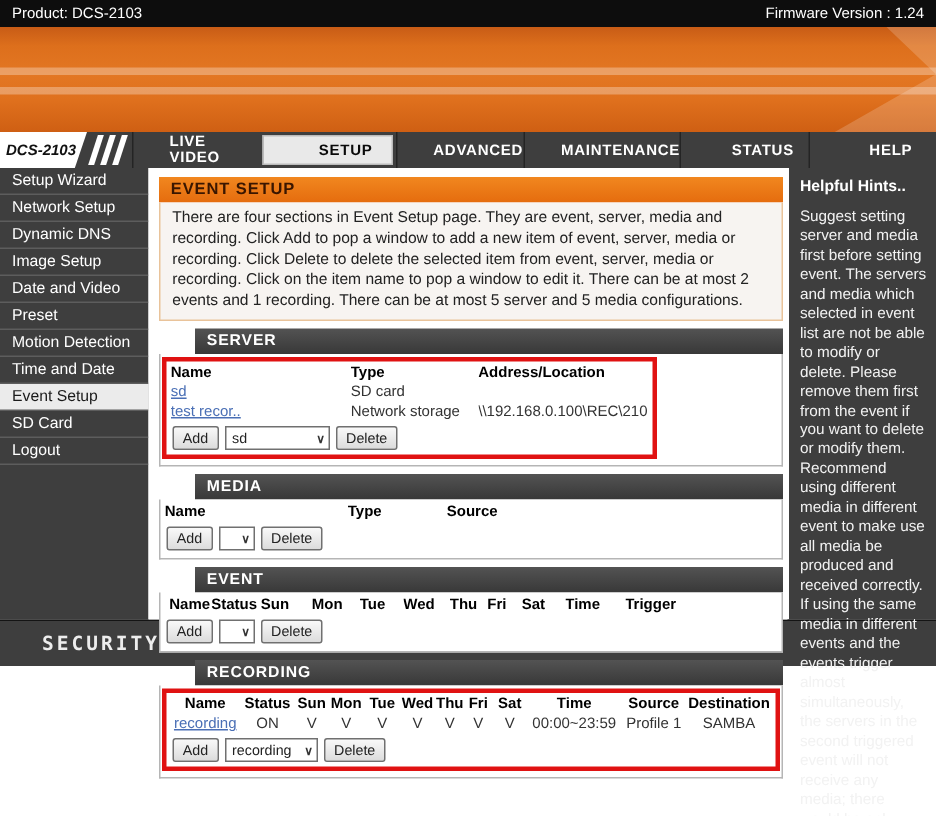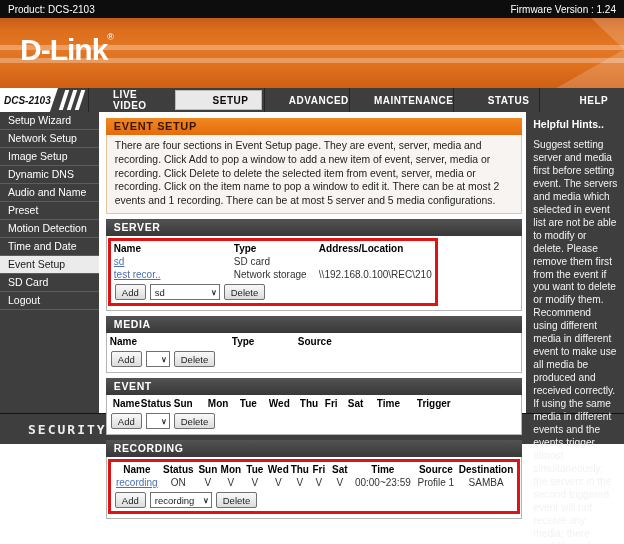--- a/index.html
+++ b/index.html
@@ -42,21 +42,21 @@
   .side-item.active { background:#ebebeb; color:#1a1a1a; }
 
   .center { flex:1; background:#fff; padding:6px 3px 0 7px; }
 
   .orange-head { height:17px; background:linear-gradient(180deg,#f1871f,#e56c0e); color:#3a1600;
                  font-size:11px; font-weight:bold; letter-spacing:.6px; padding-left:8px; line-height:17px; }
   .desc-box { background:#f7f4f1; border:1px solid #e9c39a; border-top:none; padding:4px 8px 5px 8px;
               font-size:10.4px; color:#222; line-height:1.33; margin-bottom:5px; }
 
   .sec-head { height:17px; background:linear-gradient(180deg,#535353,#383838); color:#fff; font-size:10.5px;
-              font-weight:bold; letter-spacing:.6px; padding-left:8px; line-height:17px; }
+              font-weight:bold; letter-spacing:.6px; padding-left:8px; line-height:17px;margin-left:24px; }
   .sec-body { background:#fff; border:1px solid #b5b5b5; border-top:none; padding:2px 3px 4px 3px;
               margin-bottom:5px; position:relative; }
 
   .redbox { border:3px solid #e01212; padding:1px 3px 2px 3px; margin-left:-2px; }
   .redbox.server-red { width:330px; }
   .redbox.recording-red { width:calc(100% + 4px); }
 
   .trow { display:flex; align-items:center; font-size:10px; color:#333; line-height:13px; white-space:nowrap; }
   .trow.thead { font-weight:bold; color:#000; }
   .trow span { display:inline-block; overflow:hidden; }
@@ -121,21 +121,20 @@
 
 <div class="topbar">
   <span>Product: DCS-2103</span>
   <span>Firmware Version : 1.24</span>
 </div>
 
 <div class="banner">
   <div class="streak1"></div>
   <div class="streak2"></div>
   <div class="wedge"></div>
-  <div class="logo"><span>D-Link</span><sup>®</sup></div>
 </div>
 
 <div class="navbar">
   <div class="model-cell">
     <div class="model-badge">
       <span>DCS-2103</span>
     </div>
     <div class="stripe s1"></div>
     <div class="stripe s2"></div>
     <div class="stripe s3"></div>
@@ -148,23 +147,23 @@
       <div class="tab">STATUS</div>
       <div class="tab">HELP</div>
     </div>
 </div>
 
 <div class="layout">
 
   <div class="sidebar" id="sidebar-items">
       <div class="side-item">Setup Wizard</div>
       <div class="side-item">Network Setup</div>
+      <div class="side-item">Dynamic DNS</div>
       <div class="side-item">Image Setup</div>
-      <div class="side-item">Dynamic DNS</div>
-      <div class="side-item">Audio and Name</div>
+      <div class="side-item">Date and Video</div>
       <div class="side-item">Preset</div>
       <div class="side-item">Motion Detection</div>
       <div class="side-item">Time and Date</div>
       <div class="side-item active">Event Setup</div>
       <div class="side-item">SD Card</div>
       <div class="side-item">Logout</div>
     </div>
 
   <div class="center">
     <div class="orange-head">EVENT SETUP</div>

